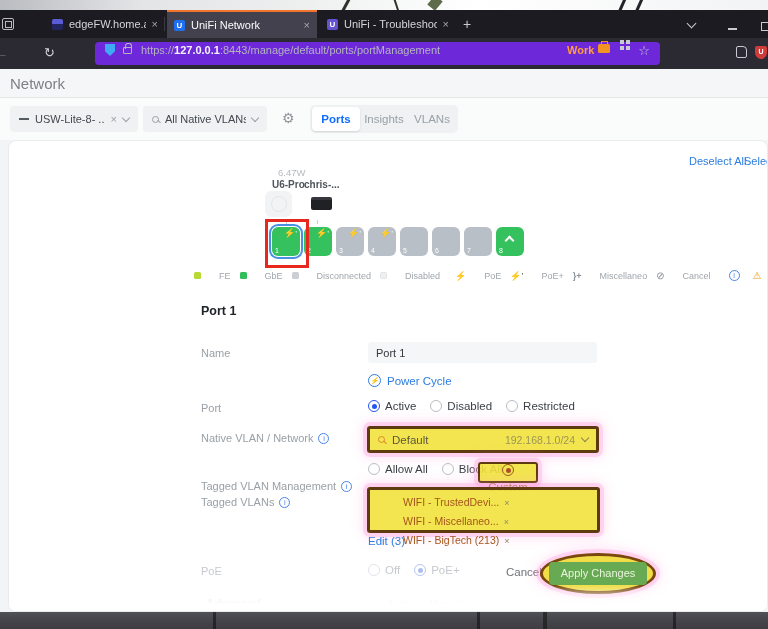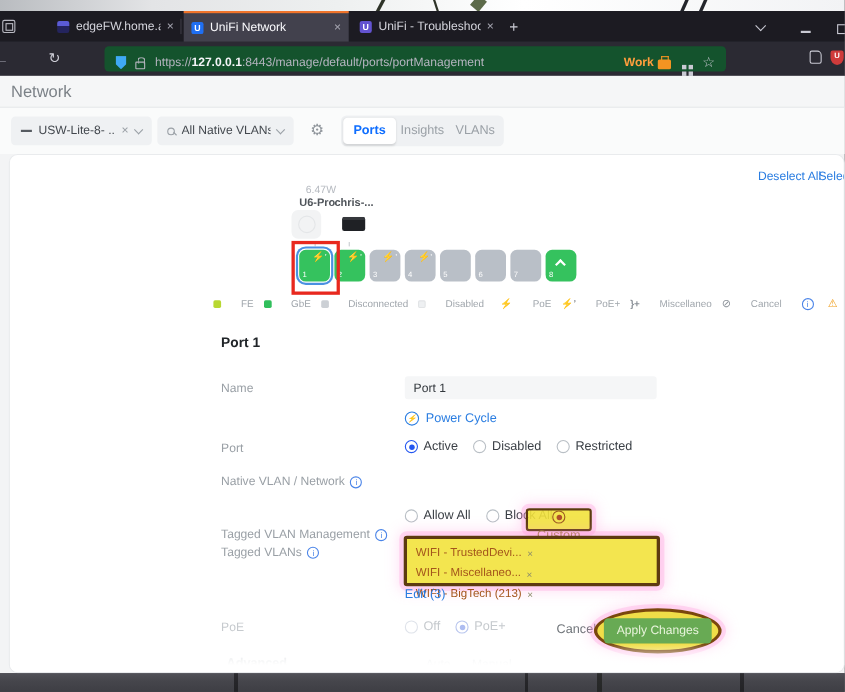--- a/index.html
+++ b/index.html
@@ -36,21 +36,21 @@
   .tabbar-chevron { position:absolute; left:688px; top:10px; width:7px; height:7px; border-right:1.6px solid #c9c9d3; border-bottom:1.6px solid #c9c9d3; transform:rotate(45deg); }
   .win-min { position:absolute; left:728px; top:18px; width:9px; height:2px; background:#c9c9d3; }
   .win-max { position:absolute; left:761px; top:12px; width:10px; height:9px; border:1.5px solid #c9c9d3; }
 
   
   .navbar { position:absolute; left:0; top:38px; width:768px; height:31px; background:#2b2a33; }
   .back-icon { position:absolute; left:-5px; top:8px; color:#81818c; font-size:13px; }
   .back-icon::before { content:"\2190"; }
   .reload-icon { position:absolute; left:44px; top:7px; color:#cfcfd8; font-size:13px; }
   .reload-icon::before { content:"\21BB"; }
-  .urlpill { position:absolute; left:95px; top:4px; width:565px; height:23px; background:#14532d; border-radius:4px; display:flex; align-items:flex-end; padding:2px 10px; }
+  .urlpill { position:absolute; left:95px; top:4px; width:565px; height:23px; background:#6d28d9; border-radius:4px; display:flex; align-items:flex-start; padding:2px 10px; }
   .shield-icon { width:10px; height:12px; background:#3fa9f5; clip-path:polygon(0 0,100% 0,100% 60%,50% 100%,0 60%); margin-right:8px; }
   .lock-icon { position:relative; width:9px; height:7px; border:1.2px solid #b5b5bf; border-radius:1px; margin-right:9px; margin-top:3px; }
   .lock-icon::before { content:""; position:absolute; left:1px; top:-5px; width:5px; height:5px; border:1.2px solid #b5b5bf; border-bottom:none; border-radius:3px 3px 0 0; }
   .url-text { font-size:11px; color:#b4b4bf; white-space:nowrap; overflow:hidden; flex:1; }
   .url-text b { color:#f4f4f8; font-weight:bold; }
   .container-label { font-size:11px; font-weight:bold; color:#ff9e3d; margin-right:4px; }
   .briefcase-icon { position:relative; width:12px; height:9px; background:#f39422; border-radius:1.5px; margin-right:10px; }
   .briefcase-icon::before { content:""; position:absolute; left:3px; top:-3px; width:5px; height:3px; border:1.5px solid #f39422; border-bottom:none; }
   .grid-icon { position:relative; width:4px; height:4px; background:#c9c9d3; box-shadow:6px 0 #c9c9d3, 0 6px #c9c9d3, 6px 6px #c9c9d3; margin-right:14px; margin-top:-4px; }
   .star-icon { color:#c9c9d3; font-size:13px; line-height:1; }
@@ -140,21 +140,21 @@
   .faded span.rlabel { color:#c6cace; }
 
   .ybox { position:absolute; background:rgba(242,226,60,.9); border:3px solid #5d3a10; border-radius:3px; box-shadow:0 0 0 4px rgba(255,150,220,.30), 0 0 12px 5px rgba(255,150,220,.28); }
   .nv-box { left:358px; top:285px; width:232px; height:27px; display:flex; align-items:center; padding:0 8px; gap:7px; }
   .nv-value { font-size:11.5px; color:#5d563a; flex:1; }
   .nv-net { font-size:10.5px; color:#9b9555; }
   .mag.orange { border-color:#d98a2b; } .mag.orange::after { background:#d98a2b; }
   .chev-down.olive { border-color:#8a8450; }
   .custom-box { left:469px; top:321px; width:60px; height:21px; border-width:2px; display:flex; align-items:center; gap:5px; padding:0 5px; font-size:11.5px; color:#8c7a22;flex-direction:column; }
   .tv-box { left:358px; top:346px; width:233px; height:46px; padding:6px 8px; display:flex; flex-wrap:wrap; column-gap:16px; row-gap:7px; align-content:flex-start; }
-  .chip { display:flex; align-items:flex-end; gap:5px; font-size:10.5px; color:#a4561c; white-space:nowrap; }
+  .chip { display:flex; align-items:flex-end; gap:5px; font-size:10.5px; color:#a4561c; white-space:nowrap;margin-left:25px; }
   .chip-x { color:#8d8d6a; font-size:9px; } .chip-x::before { content:"\00D7"; }
   .edit-link { position:absolute; left:359px; top:394px; font-size:11.5px; }
 
   .cancel-btn { position:absolute; left:497px; top:425px; font-size:11.5px; color:#6f7479; }
   .annot-ellipse { position:absolute; left:531px; top:412px; width:116px; height:41px; border-radius:50%; border:3px solid #7a470d; background:#f0dd48; box-shadow:0 0 0 4px rgba(255,150,220,.30), 0 0 12px 5px rgba(255,150,220,.28); }
   .apply-btn { position:absolute; left:540px; top:421px; width:98px; height:23px; background:#68aa54; border-radius:4px; color:#e8f4dc; font-size:11px; text-align:center; line-height:23px; z-index:6; }
 
   .adv-label { position:absolute; left:197px; top:456px; font-size:11.5px; font-weight:bold; color:#ced2d6; }
   .adv-opt { position:absolute; top:457px; font-size:11px; color:#dfe2e5; }
   .adv1 { left:378px; } .adv2 { left:420px; }
@@ -349,20 +349,26 @@
         <span class="radio-opt">
             <span class="radio"></span>
             <span>Restricted</span>
           </span>
       </div>
 
       <span class="flabel" style="top:291px;">
           <span>Native VLAN / Network</span>
           <i class="info-icon"></i>
         </span>
+      <div class="ybox nv-box">
+        <span class="mag orange"></span>
+        <span class="nv-value">Default</span>
+        <span class="nv-net">192.168.1.0/24</span>
+        <span class="chev-down olive"></span>
+      </div>
 
       <span class="flabel" style="top:323px;margin-top:16px;">
           <span>Tagged VLAN Management</span>
           <i class="info-icon"></i>
         </span>
       <div class="radio-row" style="left:359px; top:322px;">
         <span class="radio-opt">
             <span class="radio"></span>
             <span>Allow All</span>
           </span>

